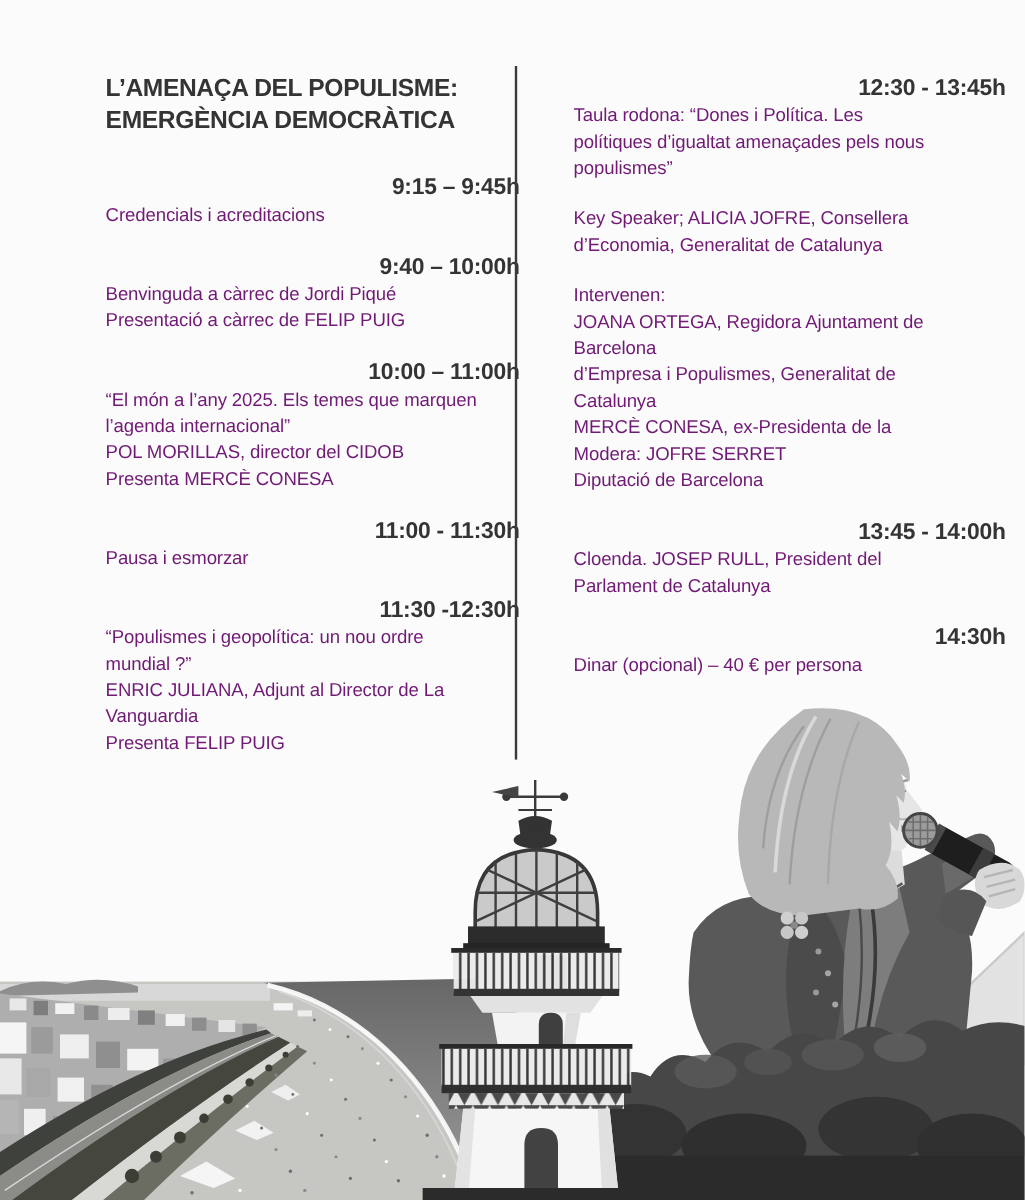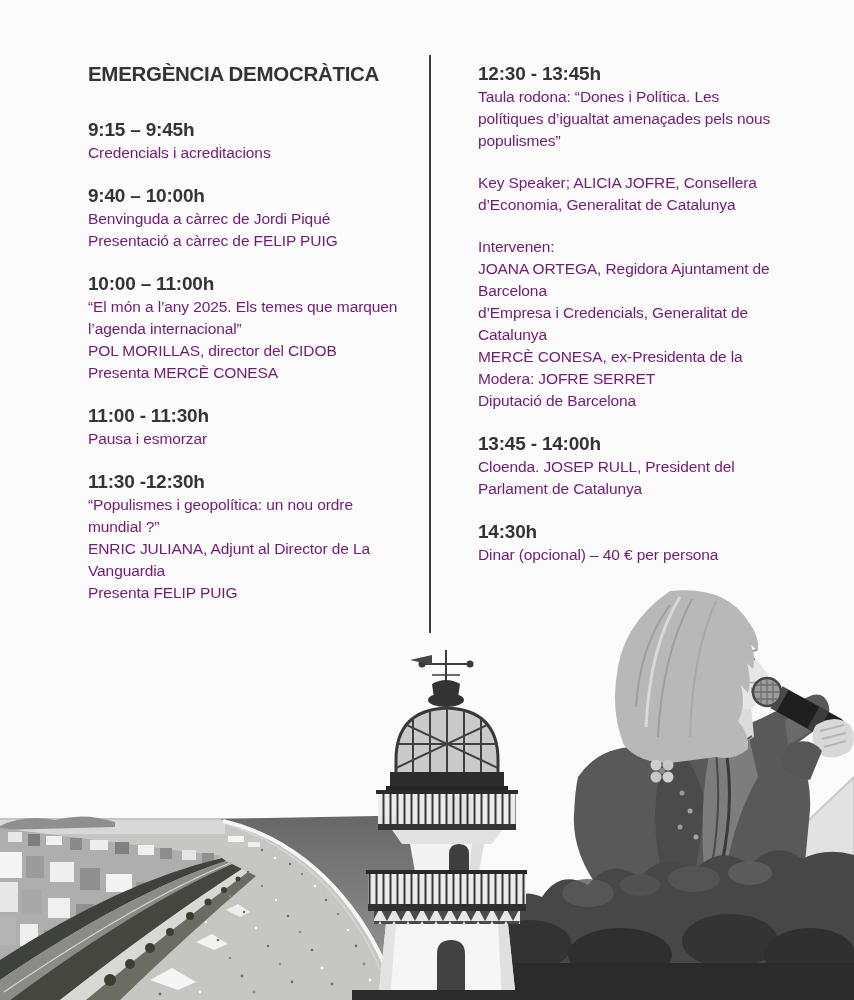--- a/index.html
+++ b/index.html
@@ -13,21 +13,21 @@
   .col-left  { left:88px;  top:60px; width:345px; }
   .col-right { left:478px; top:62px; width:360px; }
   .doc-title {
     font-size:20.5px; font-weight:bold; line-height:27px;
     letter-spacing:-0.3px; color:#343436; margin:0 0 31px 0;
     white-space:nowrap;
   }
   .section { margin:0 0 20px 0; }
   .time {
     font-size:19px; font-weight:bold; color:#343436;
-    line-height:24px; letter-spacing:-0.2px; white-space:nowrap;
+    line-height:24px; letter-spacing:-0.2px; white-space:nowrap;text-align:right;
   }
   .line {
     font-size:15.5px; color:#701a75; line-height:22px;
     letter-spacing:-0.1px; white-space:nowrap;
   }
   .divider {
     position:absolute; left:429px; top:55px;
     width:2px; height:578px; background:#3a3a3a;
   }
   .photo { position:absolute; }
@@ -37,20 +37,21 @@
   #trees-foreground { left:470px; top:833px; width:384px; height:167px; z-index:3; }
   #lighthouse-photo { left:352px; top:648px; width:175px; height:352px; z-index:4; }
 </style>
 </head>
 <body>
 
 <div class="canvas">
 
   <div class="col col-left">
     <div class="doc-title">
+      <div>L’AMENAÇA DEL POPULISME:</div>
       <div>EMERGÈNCIA DEMOCRÀTICA</div>
     </div>
 
     <div class="section">
       <div class="time">9:15 – 9:45h</div>
       <div class="line">Credencials i acreditacions</div>
     </div>
 
     <div class="section">
       <div class="time">9:40 – 10:00h</div>
@@ -93,21 +94,21 @@
 
     <div class="section">
       <div class="line">Key Speaker; ALICIA JOFRE, Consellera</div>
       <div class="line">d’Economia, Generalitat de Catalunya</div>
     </div>
 
     <div class="section">
       <div class="line">Intervenen:</div>
       <div class="line">JOANA ORTEGA, Regidora Ajuntament de</div>
       <div class="line">Barcelona</div>
-      <div class="line">d’Empresa i Credencials, Generalitat de</div>
+      <div class="line">d’Empresa i Populismes, Generalitat de</div>
       <div class="line">Catalunya</div>
       <div class="line">MERCÈ CONESA, ex-Presidenta de la</div>
       <div class="line">Modera: JOFRE SERRET</div>
       <div class="line">Diputació de Barcelona</div>
     </div>
 
     <div class="section">
       <div class="time">13:45 - 14:00h</div>
       <div class="line">Cloenda. JOSEP RULL, President del</div>
       <div class="line">Parlament de Catalunya</div>

